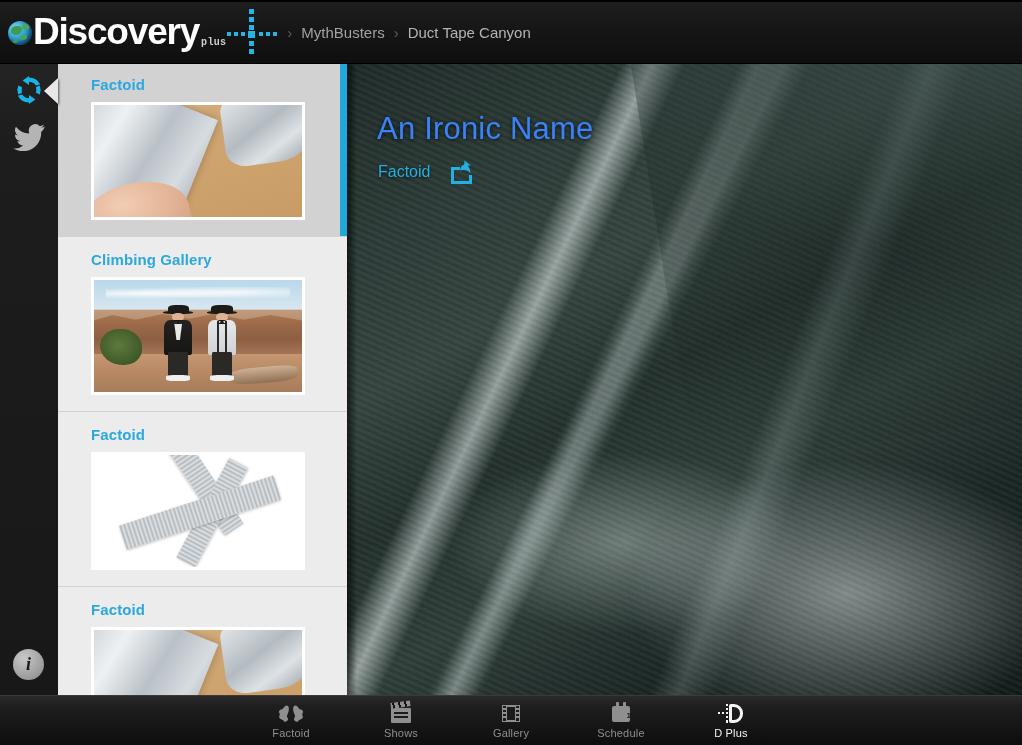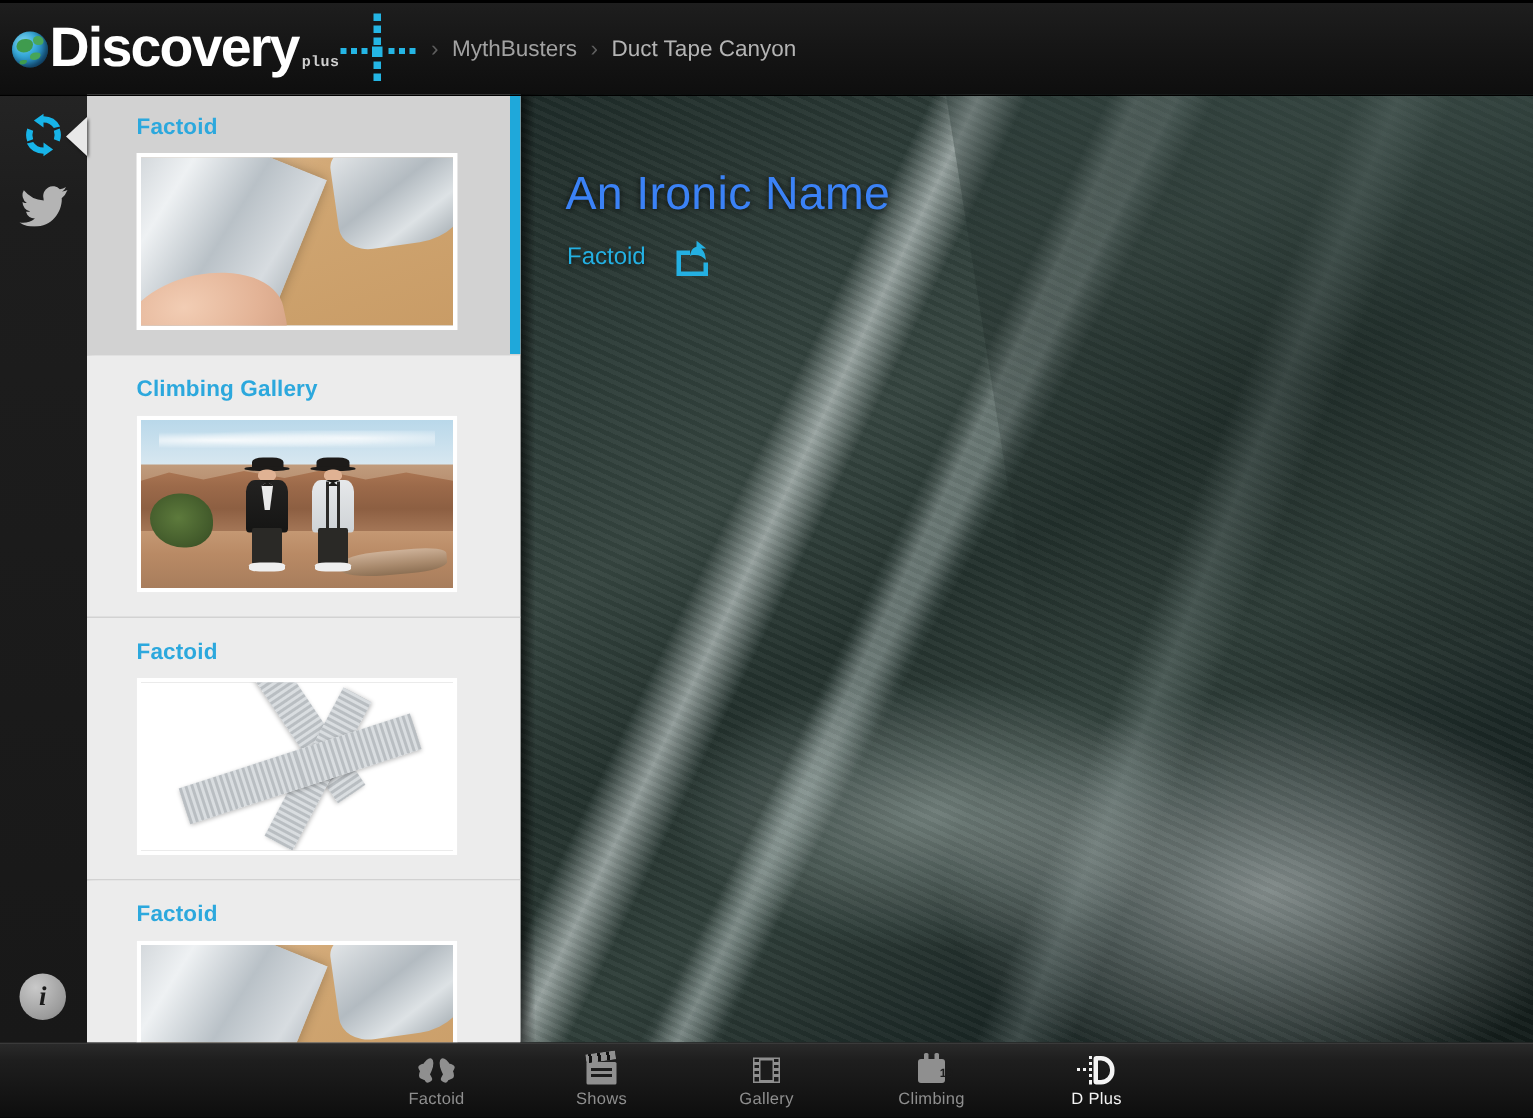--- a/index.html
+++ b/index.html
@@ -625,21 +625,21 @@
       <span class="nav-label">Gallery</span>
     </div>
 
     <div class="nav-item">
       <span class="nav-glyph ic-schedule">
         <span class="ring a"></span>
           <span class="ring b"></span>
           <span class="cal"></span>
         <span class="num">18</span>
       </span>
-      <span class="nav-label">Climbing</span>
+      <span class="nav-label">Schedule</span>
     </div>
 
 
     <div class="nav-item active">
       <span class="nav-glyph ic-dplus">
         <span class="d"></span>
           <span class="pv"></span>
           <span class="ph"></span>
       </span>
       <span class="nav-label">D Plus</span>

